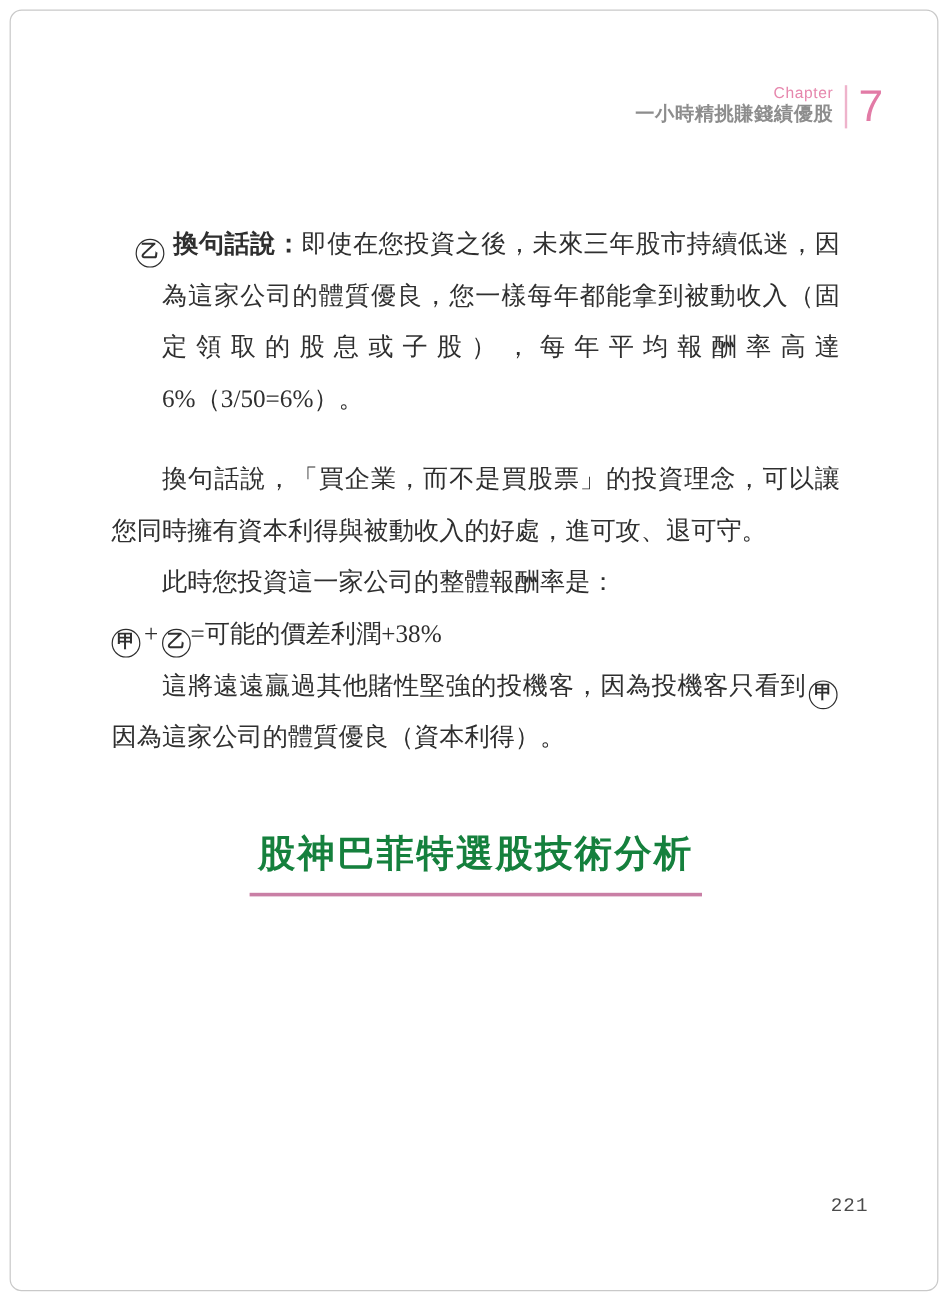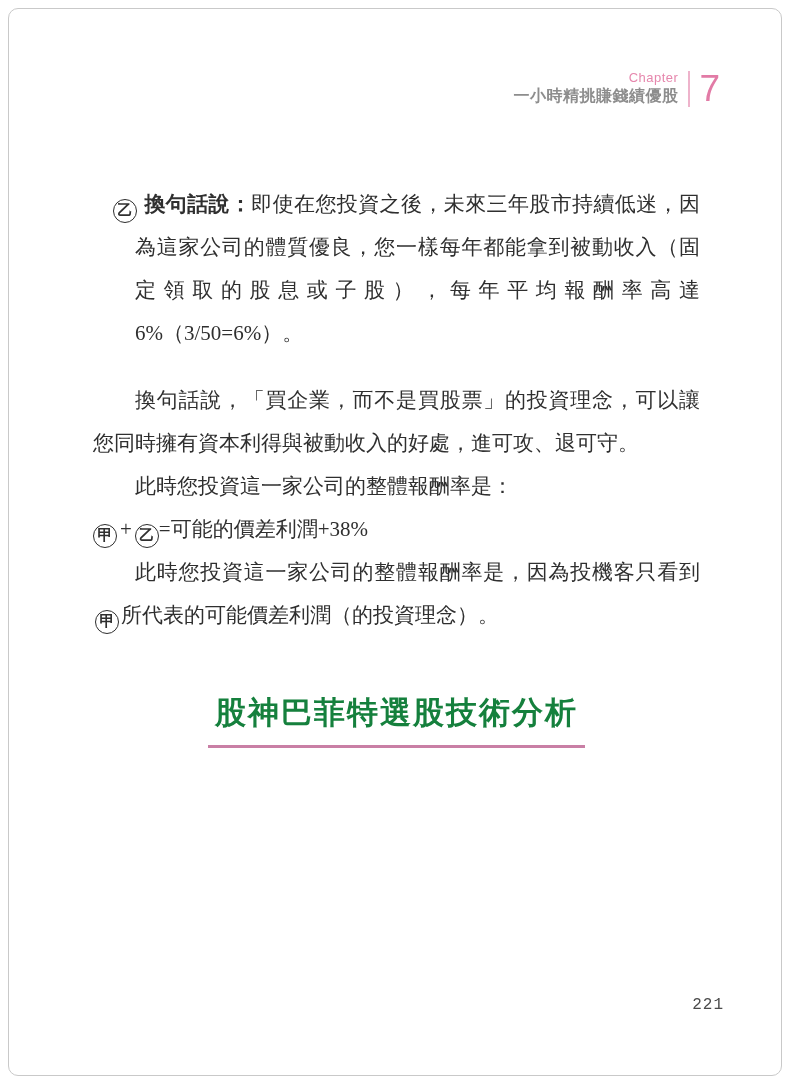--- a/index.html
+++ b/index.html
@@ -19,21 +19,21 @@
     overflow: hidden;
   }
   .page-border {
     position: absolute; top: 8px; left: 8px; right: 8px; bottom: 8px;
     border: 1px solid #c9c9c9;
     border-radius: 10px;
     pointer-events: none;
   }
   
   .chapter-header {
-    position: absolute; top: 70px; right: 70px;
+    position: absolute; top: 70px; right: 54px;
     display: flex; align-items: flex-end;
   }
   .chapter-meta { text-align: right; }
   .chapter-label {
     font-family: "Liberation Sans", sans-serif;
     font-size: 13px; letter-spacing: 0.5px;
     color: var(--accent-pink);
     line-height: 15px;
   }
   .chapter-subtitle {
@@ -121,21 +121,21 @@
 
   <main class="content">
     <p class="item"><span class="circle">乙</span><span class="item-label">換句話說：</span><span>即使在您投資之後，未來三年股市持續低迷，因為這家公司的體質優良，您一樣每年都能拿到被動收入（固定領取的股息或子股），每年平均報酬率高達6%（3/50=6%）。</span></p>
 
     <p class="para indent mt">換句話說，「買企業，而不是買股票」的投資理念，可以讓您同時擁有資本利得與被動收入的好處，進可攻、退可守。</p>
 
     <p class="para indent">此時您投資這一家公司的整體報酬率是：</p>
 
     <p class="para formula"><span class="circle">甲</span><span class="op">+</span><span class="circle">乙</span><span>=可能的價差利潤+38%</span></p>
 
-    <p class="para indent"><span>此時您投資這一家公司的整體報酬率是，因為投機客只看到</span><span class="circle inline-circle">甲</span><span>所代表的可能價差利潤（的投資理念）。</span></p>
+    <p class="para indent"><span>這將遠遠贏過其他賭性堅強的投機客，因為投機客只看到</span><span class="circle inline-circle">甲</span><span>因為這家公司的體質優良（資本利得）。</span></p>
 
     <div class="heading-wrap">
       <h1 class="heading">股神巴菲特選股技術分析</h1>
     </div>
 
   </main>
 
   <div class="page-number">221</div>
 </div>
 

